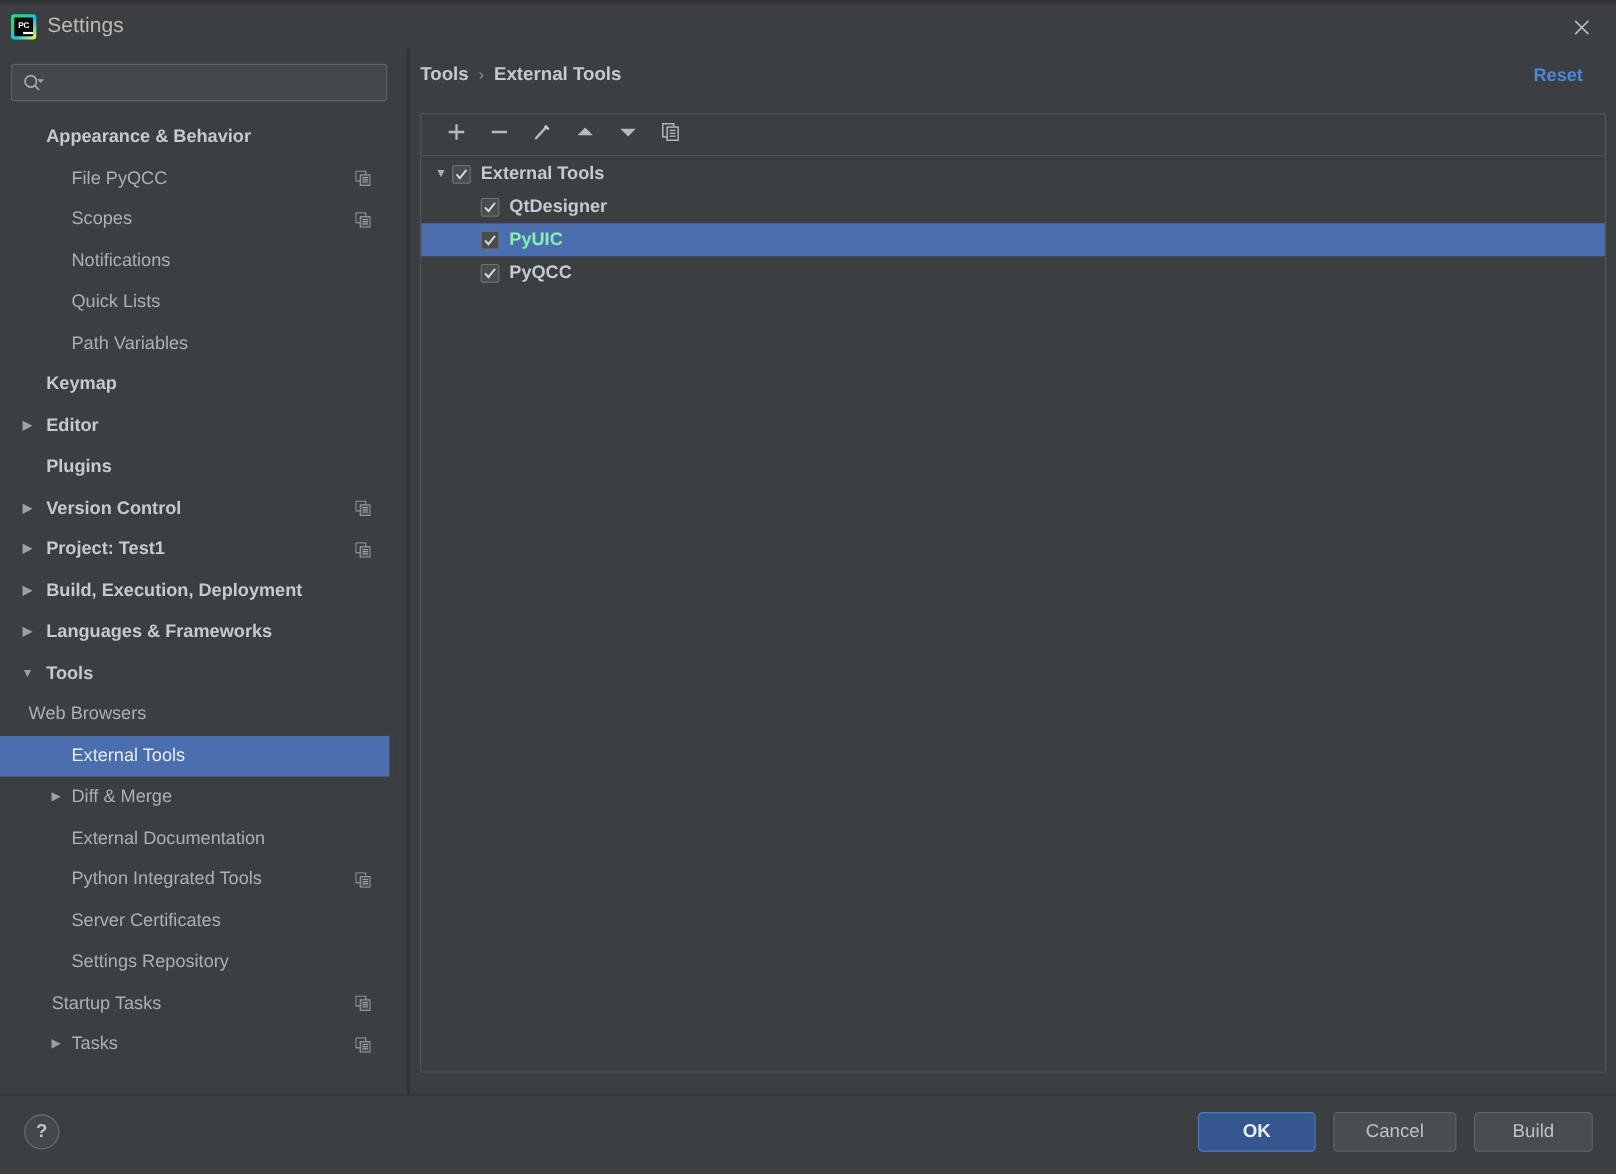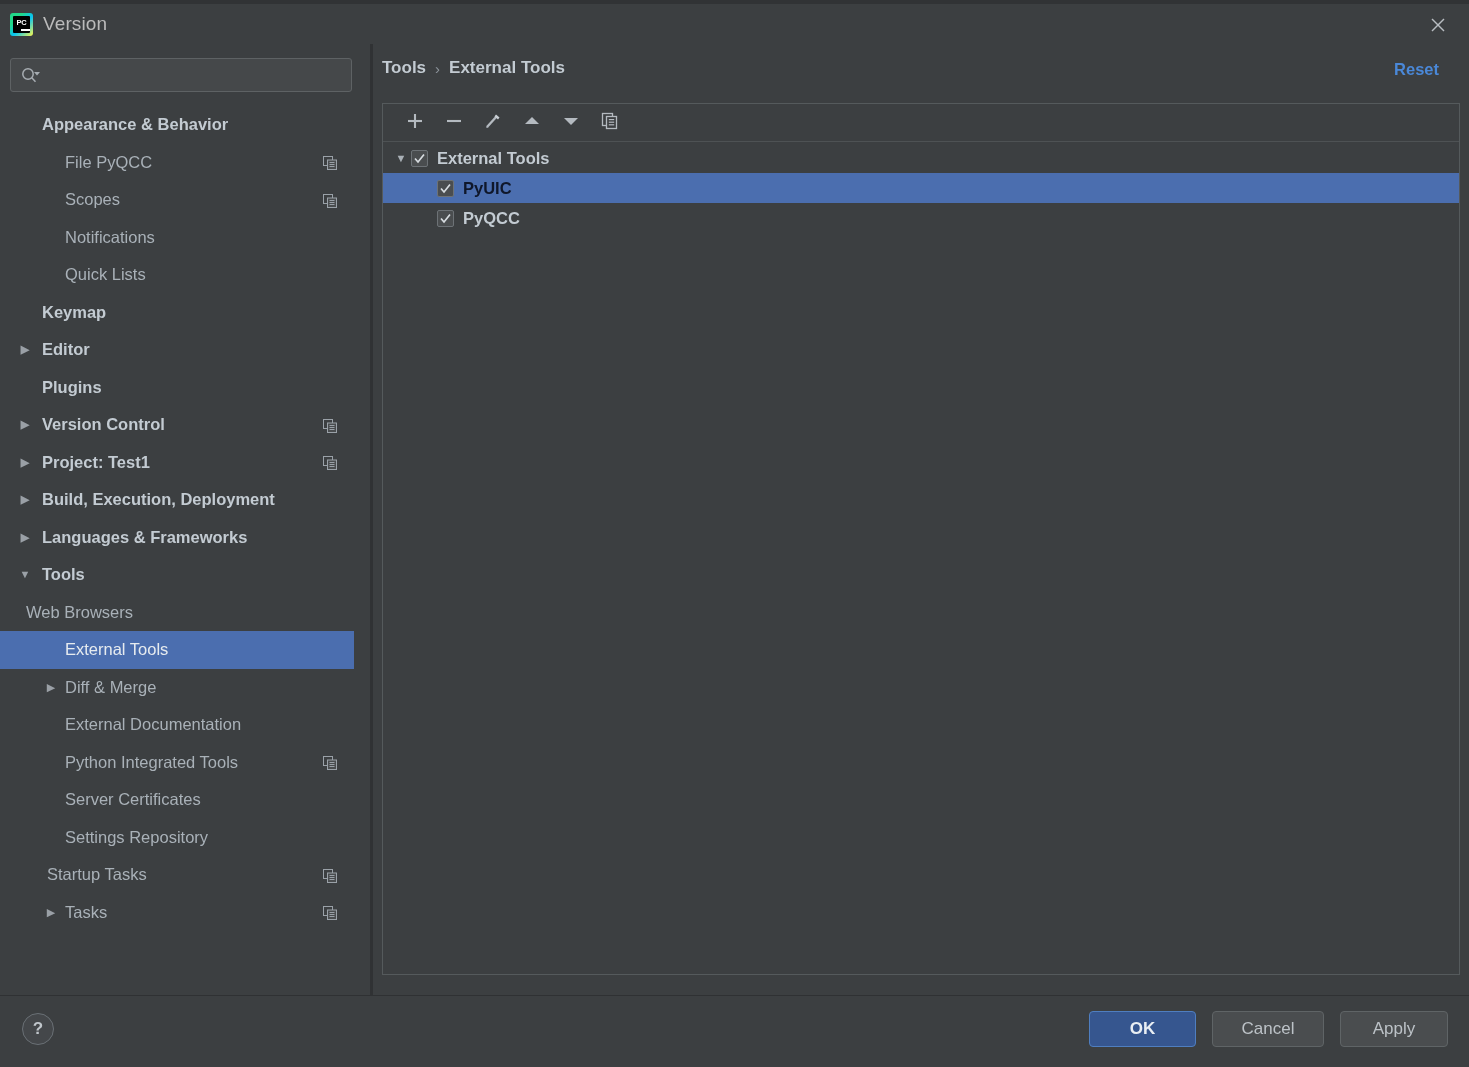--- a/index.html
+++ b/index.html
@@ -115,21 +115,21 @@
     display: flex; align-items: center; padding-left: 12px; gap: 0px;
   }
   .tb-btn {
     width: 39px; height: 30px; display: flex; align-items: center; justify-content: center;
   }
   .tree-area { position: absolute; left: 0; top: 39px; width: 100%; bottom: 0; background: #3c3f41; }
   .t-row {
     position: relative; height: 30px; display: flex; align-items: center;
     font-size: 16.5px; font-weight: bold; color: #c3cbd2; white-space: nowrap;
   }
-  .t-row.selected { background: #4b6eaf; color: #0f172a; }
+  .t-row.selected { background: #4b6eaf; color: #86efac; }
   .t-arrow {
     width: 16px; height: 16px; margin-left: 10px; margin-right: 2px;
     display: flex; align-items: center; justify-content: center;
     color: #a9b0b6; font-size: 11px; line-height: 1; flex: 0 0 auto;
   }
   .t-check {
     width: 17px; height: 17px; border: 1px solid #6d7276; background: #4a4d4f;
     border-radius: 2px; margin-right: 9px; flex: 0 0 auto;
     display: flex; align-items: center; justify-content: center;
   }
@@ -162,21 +162,21 @@
 <body>
 
 <div class="window">
 
   <div class="titlebar">
     <div class="titlebar-topstrip"></div>
     <div class="pc-logo">
       <div class="pc-logo-inner">PC</div>
       <div class="pc-logo-bar"></div>
     </div>
-    <div class="title-text">Version</div>
+    <div class="title-text">Settings</div>
     <div class="close-btn">
       <svg width="20" height="20" viewBox="0 0 20 20">
         <line x1="4" y1="4" x2="16" y2="16" stroke="#b8bdc2" stroke-width="1.4"></line>
         <line x1="16" y1="4" x2="4" y2="16" stroke="#b8bdc2" stroke-width="1.4"></line>
       </svg>
     </div>
   </div>
 
   <div class="sidebar">
     <div class="search-wrap">
@@ -214,20 +214,23 @@
               <line x1="6.5" y1="8.5" x2="11.5" y2="8.5" stroke="#9aa1a8" stroke-width="1"></line>
               <line x1="6.5" y1="10.5" x2="11.5" y2="10.5" stroke="#9aa1a8" stroke-width="1"></line>
             </svg></span>
         </div>
         <div class="s-item">
           <span class="s-label" style="margin-left: 65px;">Notifications</span>
         </div>
         <div class="s-item">
           <span class="s-label" style="margin-left: 65px;">Quick Lists</span>
         </div>
+        <div class="s-item">
+          <span class="s-label" style="margin-left: 65px;">Path Variables</span>
+        </div>
         <div class="s-item bold">
           <span class="s-label" style="margin-left: 42px;">Keymap</span>
         </div>
         <div class="s-item bold">
           <span class="s-arrow" style="left: 18px;">▶</span>
           <span class="s-label" style="margin-left: 42px;">Editor</span>
         </div>
         <div class="s-item bold">
           <span class="s-label" style="margin-left: 42px;">Plugins</span>
         </div>
@@ -373,20 +376,29 @@
       <div class="tree-area" id="tool-tree">
           <div class="t-row">
             <span class="t-arrow" style="margin-left: 10px;">▼</span>
             <span class="t-check">
               <svg width="11" height="11" viewBox="0 0 11 11">
                 <polyline points="1,5.5 4,9 10,1.5" fill="none" stroke="#d7dce0" stroke-width="1.7"></polyline>
               </svg>
             </span>
             <span>External Tools</span>
           </div>
+          <div class="t-row">
+            <span class="t-arrow" style="margin-left: 36px;"></span>
+            <span class="t-check">
+              <svg width="11" height="11" viewBox="0 0 11 11">
+                <polyline points="1,5.5 4,9 10,1.5" fill="none" stroke="#d7dce0" stroke-width="1.7"></polyline>
+              </svg>
+            </span>
+            <span>QtDesigner</span>
+          </div>
           <div class="t-row selected">
             <span class="t-arrow" style="margin-left: 36px;"></span>
             <span class="t-check">
               <svg width="11" height="11" viewBox="0 0 11 11">
                 <polyline points="1,5.5 4,9 10,1.5" fill="none" stroke="#d7dce0" stroke-width="1.7"></polyline>
               </svg>
             </span>
             <span>PyUIC</span>
           </div>
           <div class="t-row">
@@ -399,15 +411,15 @@
             <span>PyQCC</span>
           </div>
         </div>
     </div>
   </div>
 
   <div class="footer">
     <div class="help-btn">?</div>
     <div class="btn btn-ok">OK</div>
     <div class="btn btn-cancel">Cancel</div>
-    <div class="btn btn-apply">Apply</div>
+    <div class="btn btn-apply">Build</div>
   </div>
 </div>
 
 </body></html>

